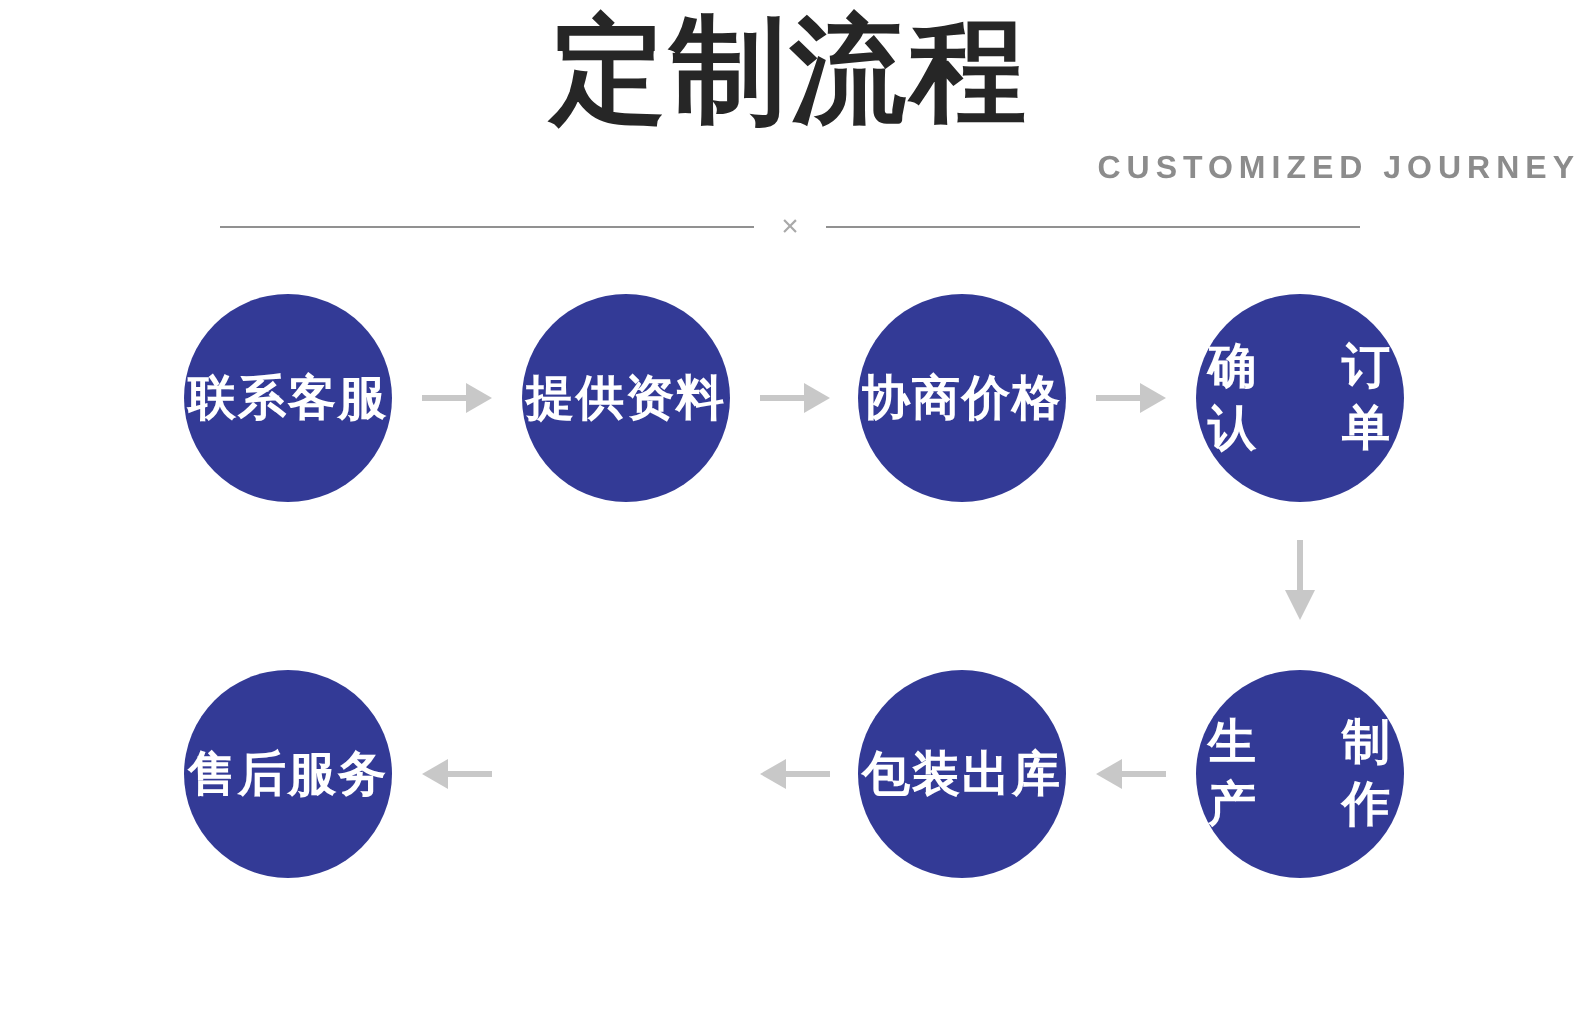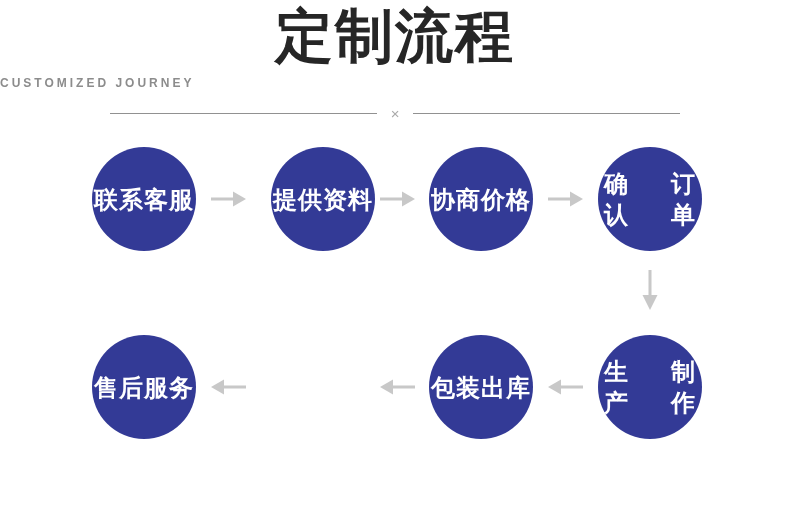--- a/index.html
+++ b/index.html
@@ -14,22 +14,22 @@
   .title {
     position: absolute; top: 0; left: 0; width: 790px;
     text-align: center;
     font-size: 58px; font-weight: bold;
     color: #262626;
     letter-spacing: 2px;
     line-height: 72px;
   }
   .subtitle {
     position: absolute; top: 76px; left: 0; width: 790px;
-    text-align: left;
-    font-size: 12px; font-weight: bold;
+    text-align: right;
+    font-size: 16px; font-weight: bold;
     color: #8c8c8c;
     letter-spacing: 3px;
   }
   .divider {
     position: absolute; top: 104px; left: 110px; width: 570px; height: 18px;
     display: flex; align-items: center;
   }
   .divider .line { flex: 1; height: 1px; background: #919191; }
   .divider .x-mark {
     margin: 0 14px;
@@ -45,21 +45,21 @@
     display: flex; flex-direction: row;
     align-items: center; justify-content: center;
     font-size: 24px; font-weight: bold;
     line-height: 31px;
     letter-spacing: 1px;
     text-align: center;
   }
   .row1 { top: 147px; }
   .row2 { top: 335px; }
   .c1 { left: 92px; }
-  .c2 { left: 271px; align-items: center; }
+  .c2 { left: 261px; align-items: center; }
   .c3 { left: 429px; text-align: right; }
   .c4 { left: 598px; gap: 30px; }
 
   .arrow { position: absolute; }
   .arrow svg { display: block; }
   .ar-y { top: 191px; }
   .al-y { top: 379px; }
   .a1 { left: 211px; }
   .a2 { left: 380px; }
   .a3 { left: 548px; }

